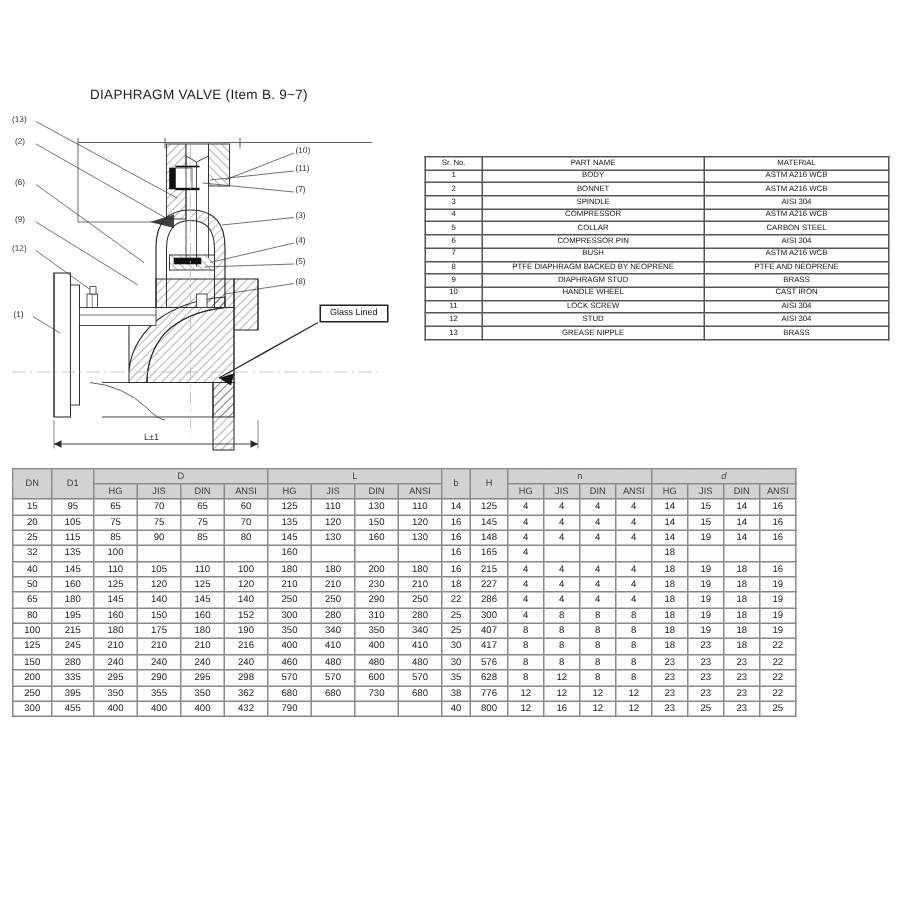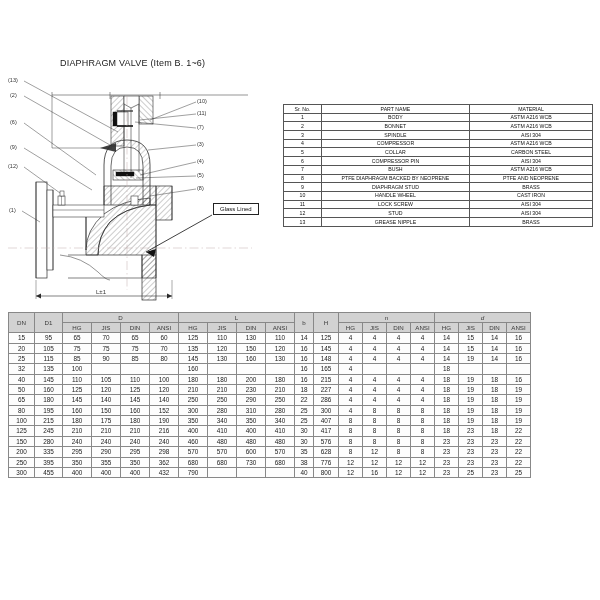--- a/index.html
+++ b/index.html
@@ -173,21 +173,21 @@
         <line x1="196" y1="145" x2="148" y2="150" stroke-width="0.45"></line>
         <line x1="196" y1="162" x2="140" y2="175" stroke-width="0.45"></line>
         <line x1="196" y1="176" x2="136" y2="178" stroke-width="0.45"></line>
         <line x1="196" y1="189" x2="150" y2="196" stroke-width="0.45"></line>
 
         <line x1="212" y1="215" x2="146" y2="252" stroke-width="0.9"></line>
         <path d="M146 252 L156 249 L154 257 Z" fill="#111" stroke="none"></path>
       </g>
     </svg>
 
-    <div class="dtitle">DIAPHRAGM VALVE (Item B. 1~6)</div>
+    <div class="dtitle">DIAPHRAGM VALVE (Item B. 9~7)</div>
 
     <div class="callout" style="left:8px;top:77px;">(13)</div>
     <div class="callout" style="left:10px;top:92px;">(2)</div>
     <div class="callout" style="left:10px;top:119px;">(6)</div>
     <div class="callout" style="left:10px;top:144px;">(9)</div>
     <div class="callout" style="left:8px;top:163px;">(12)</div>
     <div class="callout" style="left:9px;top:207px;">(1)</div>
 
     <div class="callout" style="left:197px;top:98px;">(10)</div>
     <div class="callout" style="left:197px;top:110px;">(11)</div>

